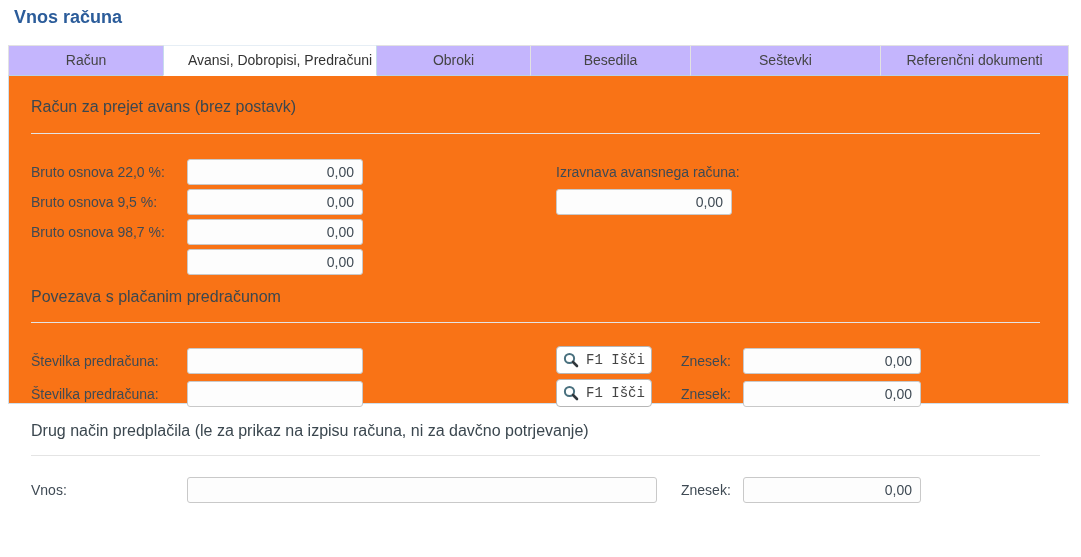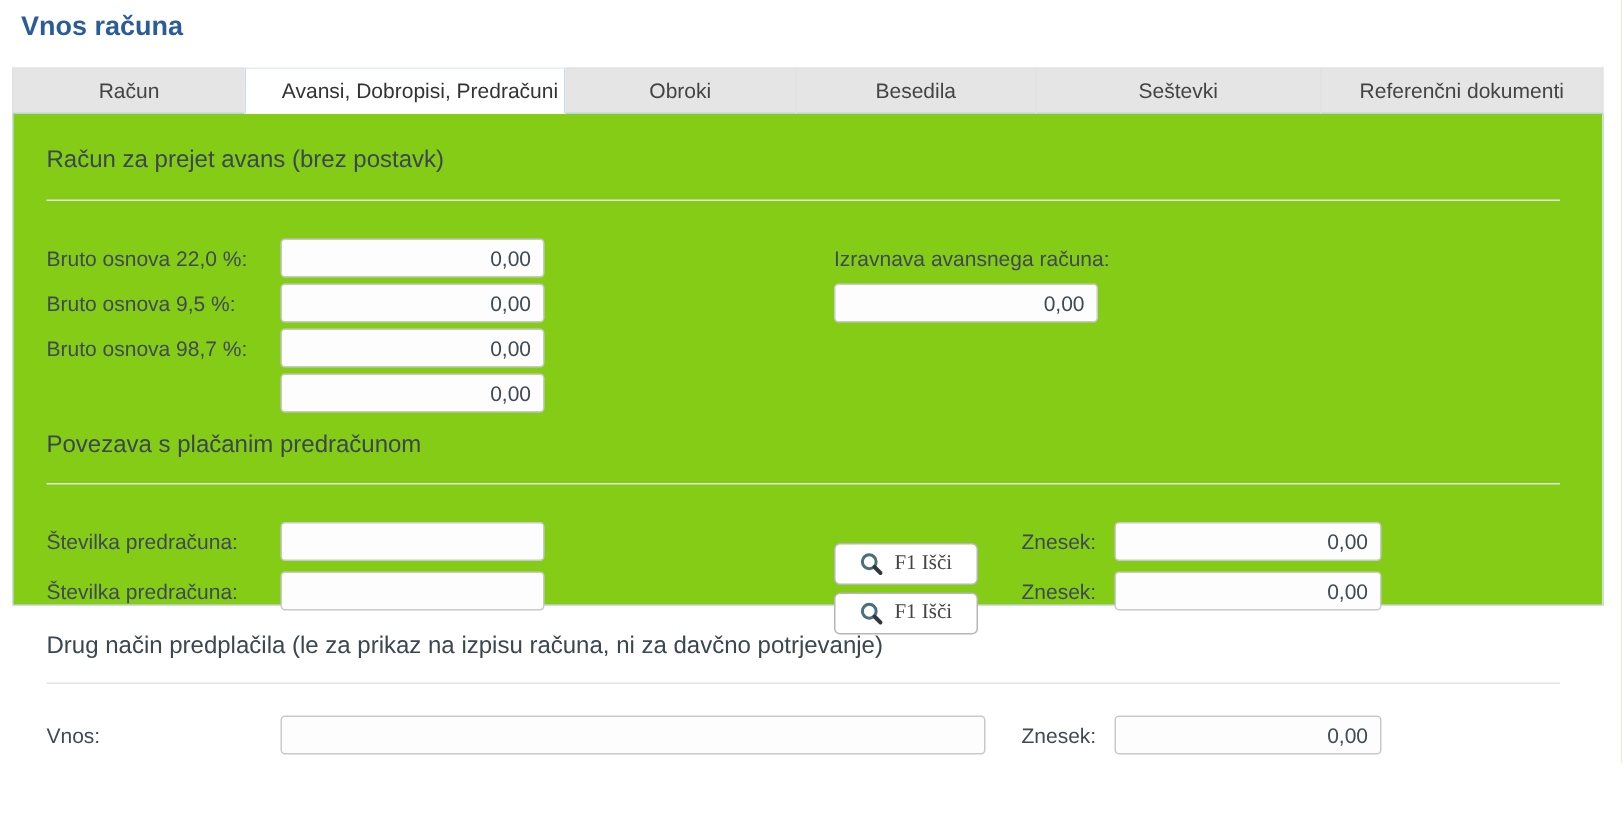--- a/index.html
+++ b/index.html
@@ -13,35 +13,35 @@
     position:absolute; left:14px; top:7px;
     font-size:18px; font-weight:bold; color:#2b5c9a;
   }
   
   .tabbar {
     position:absolute; left:8px; top:45px; width:1061px; height:31px;
     display:flex;
   }
   .tab {
     flex:0 0 auto; text-align:center; font-size:14px; color:#444;
-    line-height:29px; background:#e5e5e5; cursor:default;
+    line-height:29px; background:#c4b5fd; cursor:default;
     border-top:1px solid #e2e2e2; border-left:1px solid #e2e2e2;
     border-bottom:1px solid #b9d3e6;
   }
   .tab:last-child { border-right:1px solid #e2e2e2; }
   .tab.active {
     background:#ffffff; color:#333;
     border-top:1px solid #e6eef5; border-left:1px solid #c6dcec;
     border-right:1px solid #c6dcec; border-bottom:1px solid #ffffff;padding-left:20px;
   }
   .tab.active + .tab { border-left:none; }
   
   .panel {
     position:absolute; left:8px; top:76px; width:1061px; height:328px;
-    background:#84cc16;
+    background:#f97316;
     border-left:1px solid #cfdfeb; border-right:1px solid #cfdfeb;
     border-bottom:1px solid #cfdfeb;
   }
   .section-heading {
     position:absolute; left:22px; font-size:16px; font-weight:normal; color:#3b474f;
     white-space:nowrap;
   }
   .section-rule {
     position:absolute; left:22px; right:28px; height:0;
     border-top:1px solid #e4e4e4;
@@ -53,23 +53,22 @@
   input.txt {
     position:absolute; height:26px; border:1px solid #c9c9c9; border-radius:3px;
     background:#fdfdfd; font-family:"Liberation Sans", sans-serif;
     font-size:14px; color:#3f4a54; padding:0 8px; outline:none;
   }
   input.amount { text-align:right; }
   .btn-search {
     position:absolute; width:96px; height:28px;
     display:inline-flex; align-items:center; justify-content:center; gap:7px;
     background:#ffffff; border:1px solid #b6b6b6; border-radius:4px;
-    font-family:Liberation Serif, serif; font-size:14px; color:#444;
+    font-family:Liberation Mono, monospace; font-size:14px; color:#444;
     cursor:pointer;
-    margin-top:16px;
   }
   .btn-search svg { display:block; }
 </style>
 </head>
 <body>
 
 <div class="page-title">Vnos računa</div>
 
 <div class="tabbar">
   <div class="tab" style="width:155px">Račun</div>

